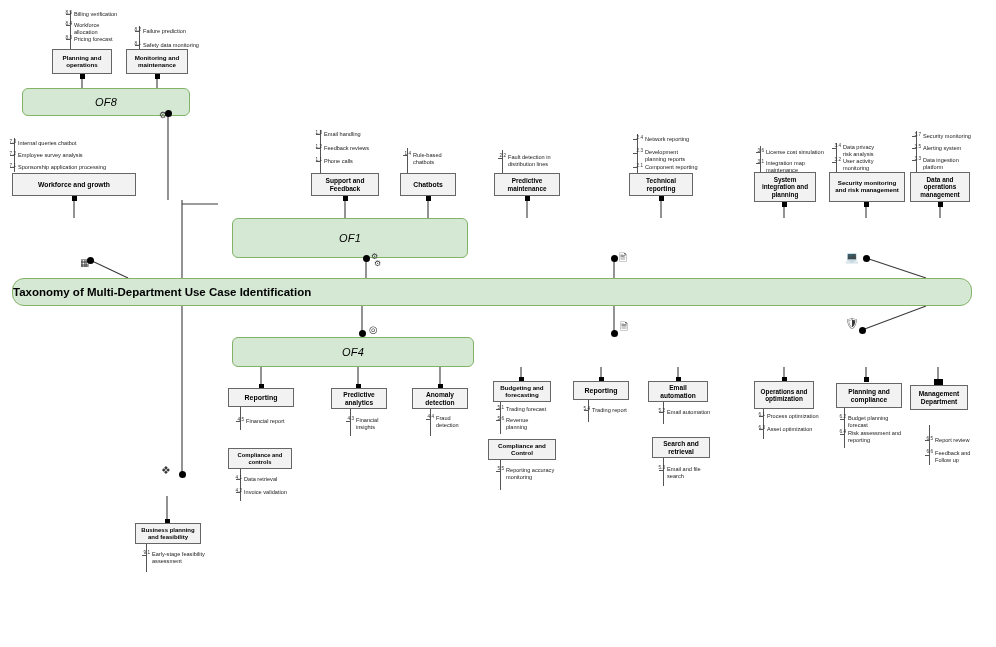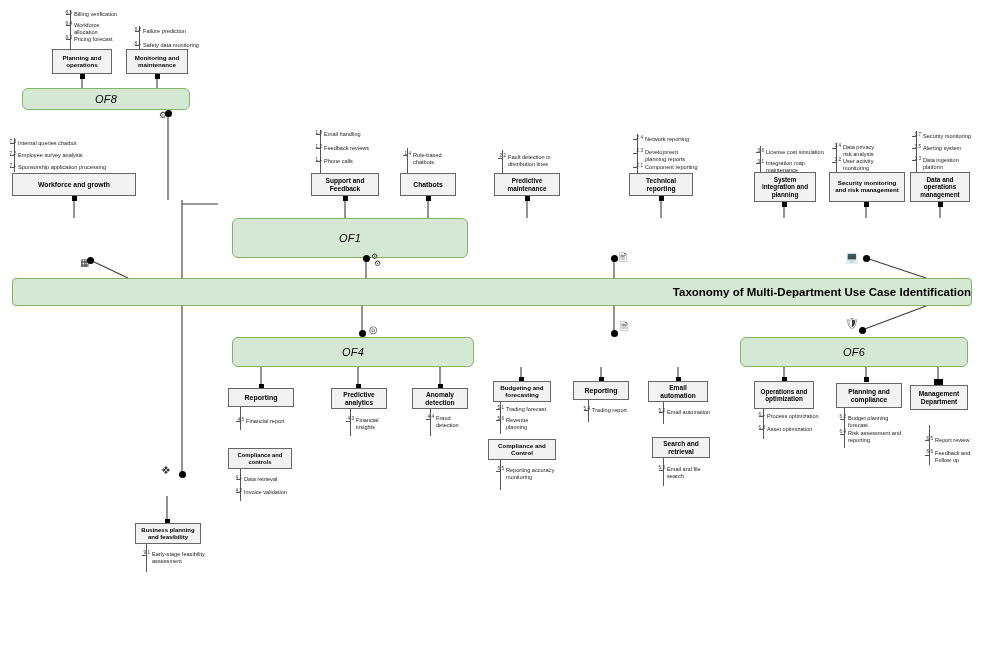--- a/index.html
+++ b/index.html
@@ -39,24 +39,24 @@
     font-style: italic;
     font-size: 11px;
     color: #000;
     letter-spacing: .2px;
   }
   .of-title {
     position: absolute;
     box-sizing: border-box;
     background: #d5e8d4;
     border: 1px solid #82b366;
-    border-radius: 4px;
+    border-radius: 12px;
     display: flex;
     align-items: center;
-    justify-content: flex-end;
+    justify-content: flex-start;
     font-size: 11.5px;
     font-weight: bold;
     color: #000;
   }
   
   .cat-box {
     position: absolute;
     box-sizing: border-box;
     background: #f2f2f2;
     border: 1px solid #666666;
@@ -216,21 +216,21 @@
   <div class="leaf" style="left:143px; top:28px;">
     <span class="num">8.2</span>
     <span class="txt">Failure prediction</span>
   </div>
   <div class="tick" style="left:135px; top:45px;"></div>
   <div class="leaf" style="left:143px; top:42px;">
     <span class="num">8.1</span>
     <span class="txt">Safety data monitoring</span>
   </div>
 
-  <div class="of-bar" style="left:22px; top:88px; width:168px; height:22px;">
+  <div class="of-bar" style="left:22px; top:88px; width:168px; height:28px;">
     <span>OF8</span>
   </div>
   <div class="glyph" style="left:159px; top:111px; font-size:9px;">⚙</div>
   <div class="dot" style="left:164.5px; top:110px;"></div>
 
   <div class="spine" style="left:14px; top:138px; height:34px;"></div>
   <div class="tick" style="left:10px; top:143px;"></div>
   <div class="leaf" style="left:18px; top:140px;">
     <span class="num">7.3</span>
     <span class="txt">Internal queries chatbot</span>
@@ -526,23 +526,20 @@
   <div class="spine" style="left:663px; top:458px; height:28px;"></div>
   <div class="tick" style="left:659px; top:470px;"></div>
   <div class="leaf" style="left:667px; top:466px;">
     <span class="num">5.3</span>
     <span class="txt">Email and file
 search</span>
   </div>
 
   <div class="glyph" style="left:845px; top:318px; font-size:11px;">🛡</div>
   <div class="dot" style="left:858.5px; top:327px;"></div>
-  <div class="of-bar" style="left:740px; top:337px; width:228px; height:30px;">
-    <span>OF6</span>
-  </div>
   <div class="sq" style="left:781.5px; top:377px;"></div>
   <div class="sq" style="left:863.5px; top:377px;"></div>
   <div class="sq" style="left:934px; top:379px; width:9px; height:6px;"></div>
 
   <div class="cat-box" style="left:754px; top:381px; width:60px; height:28px; font-size:6.4px;">
     <span>Operations
 and
 optimization</span>
   </div>
   <div class="spine" style="left:763px; top:409px; height:30px;"></div>

